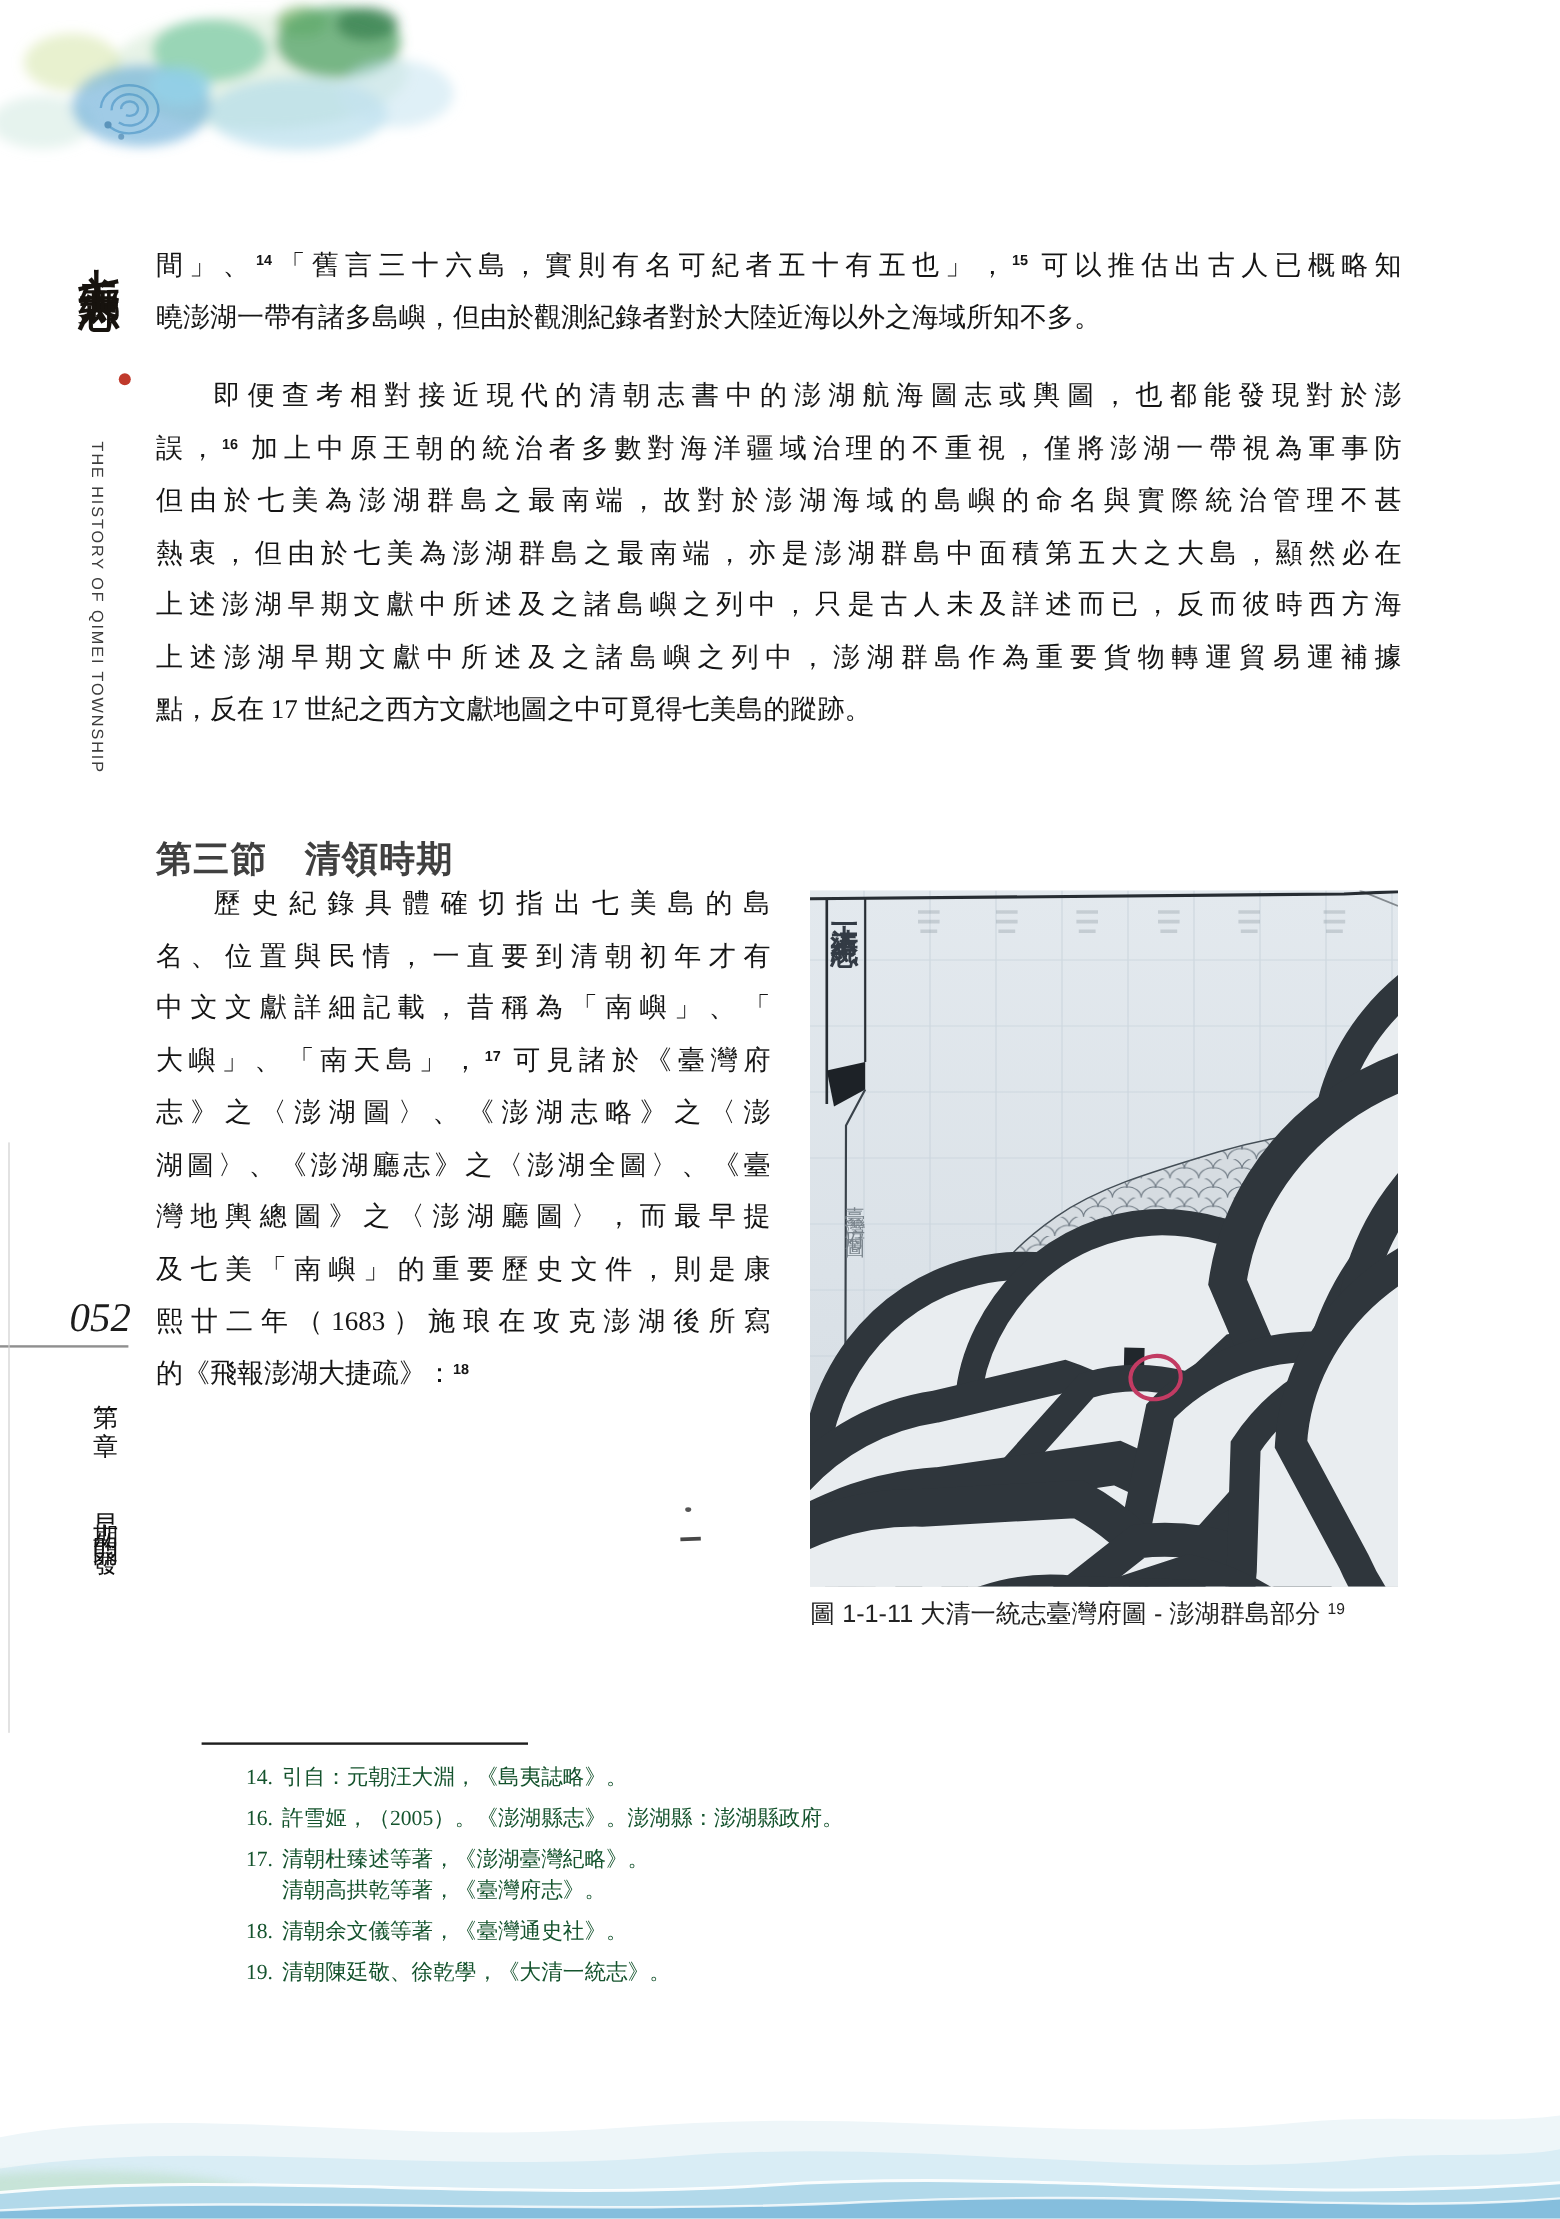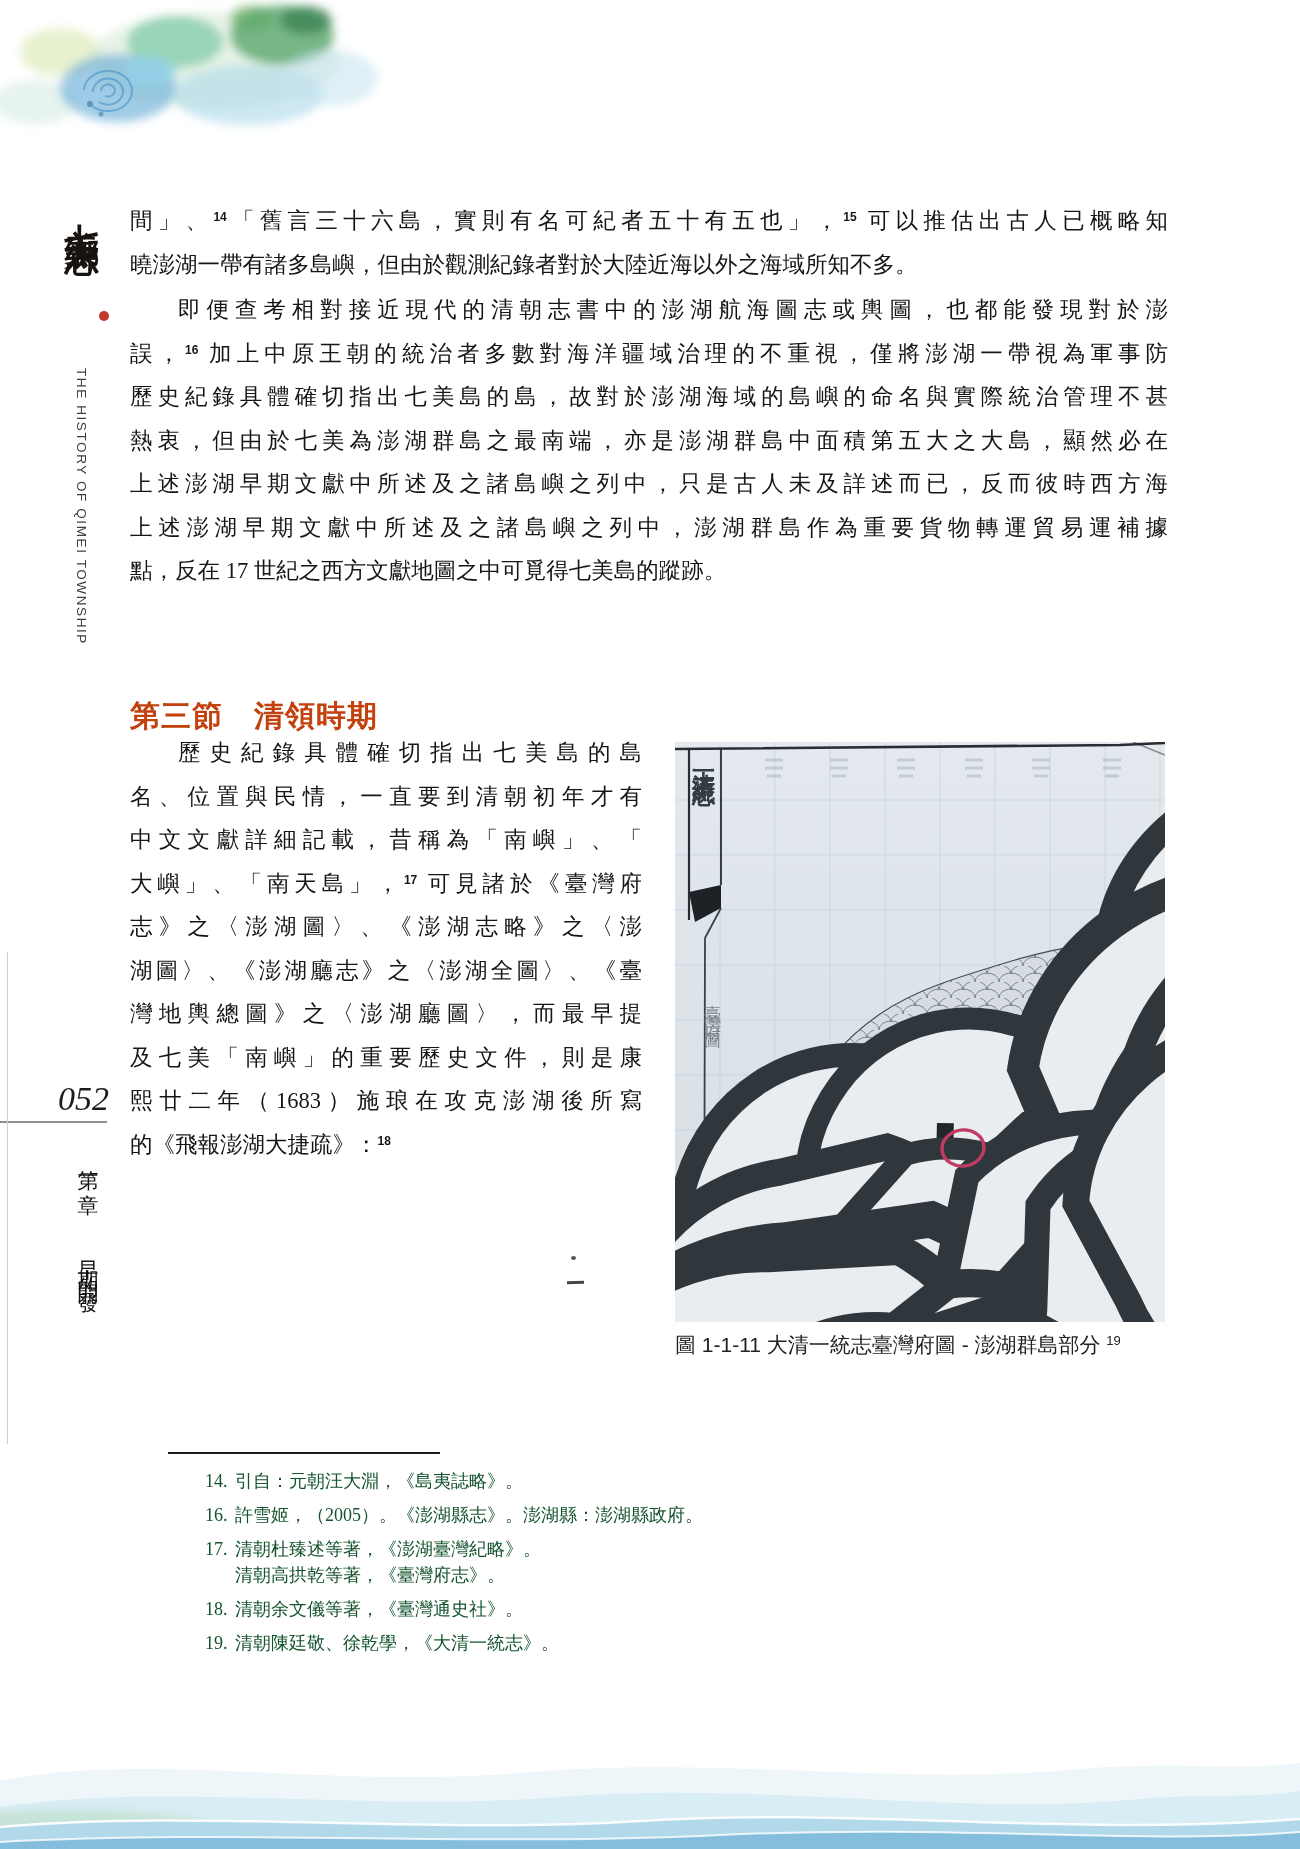--- a/index.html
+++ b/index.html
@@ -26,26 +26,26 @@
                     font-size:21px;letter-spacing:8px;color:#111;}
   .left-hairline{position:absolute;left:7px;top:952px;width:1px;height:492px;background:#cfcfcf;}
 
   
   .para{position:absolute;font-size:22.5px;color:#151515;}
   .para .tline{height:43.5px;line-height:43.5px;overflow:hidden;
                text-align:justify;text-align-last:justify;}
   .para .tline:last-child{text-align-last:left;}
   .para.indent-first .tline:first-child{text-indent:48px;}
   .p1{left:130px;top:199px;width:1038px;}
-  .p2{left:130px;top:288px;width:1038px;}
+  .p2{left:130px;top:308px;width:1038px;}
   .p3{left:130px;top:731px;width:512px;}
   sup{font-family:"Liberation Sans","DejaVu Sans",sans-serif;font-weight:700;font-size:12px;
       line-height:0;vertical-align:7px;}
   .section-heading{position:absolute;left:130px;top:671px;font-size:30px;font-weight:700;
-                   letter-spacing:1px;color:#c2410c;}
+                   letter-spacing:1px;color:#404040;}
 
   
   .map-figure{position:absolute;left:675px;top:742px;width:490px;height:580px;
               background:linear-gradient(180deg,#e3e9ee 0%,#dbe2e8 55%,#d5dce2 100%);}
   .map-strip-title{position:absolute;left:13px;top:10px;writing-mode:vertical-rl;text-orientation:upright;
                    font-size:23px;font-weight:600;letter-spacing:3px;color:#333b45;}
   .map-inner-label{position:absolute;left:26px;top:250px;writing-mode:vertical-rl;text-orientation:upright;
                    font-size:17px;letter-spacing:9px;color:#79838b;}
   .map-svg{position:absolute;left:0;top:0;}
   .figure-caption{position:absolute;left:675px;top:1331px;width:520px;
@@ -103,21 +103,21 @@
   <div class="section-vertical">早期的開發</div>
   <div class="left-hairline"></div>
 
   <div class="para p1">
       <div class="tline">間」、<sup>14</sup>「舊言三十六島，實則有名可紀者五十有五也」，<sup>15</sup> 可以推估出古人已概略知</div>
       <div class="tline">曉澎湖一帶有諸多島嶼，但由於觀測紀錄者對於大陸近海以外之海域所知不多。</div>
     </div>
   <div class="para p2 indent-first">
       <div class="tline">即便查考相對接近現代的清朝志書中的澎湖航海圖志或輿圖，也都能發現對於澎</div>
       <div class="tline">誤，<sup>16</sup> 加上中原王朝的統治者多數對海洋疆域治理的不重視，僅將澎湖一帶視為軍事防</div>
-      <div class="tline">歷史紀錄具體確切指出七美島的島，故對於澎湖海域的島嶼的命名與實際統治管理不甚</div>
+      <div class="tline">但由於七美為澎湖群島之最南端，故對於澎湖海域的島嶼的命名與實際統治管理不甚</div>
       <div class="tline">熱衷，但由於七美為澎湖群島之最南端，亦是澎湖群島中面積第五大之大島，顯然必在</div>
       <div class="tline">上述澎湖早期文獻中所述及之諸島嶼之列中，只是古人未及詳述而已，反而彼時西方海</div>
       <div class="tline">上述澎湖早期文獻中所述及之諸島嶼之列中，澎湖群島作為重要貨物轉運貿易運補據</div>
       <div class="tline">點，反在 17 世紀之西方文獻地圖之中可覓得七美島的蹤跡。</div>
     </div>
   <h2 class="section-heading">第三節　清領時期</h2>
   <div class="para p3 indent-first">
       <div class="tline">歷史紀錄具體確切指出七美島的島</div>
       <div class="tline">名、位置與民情，一直要到清朝初年才有</div>
       <div class="tline">中文文獻詳細記載，昔稱為「南嶼」、「</div>

